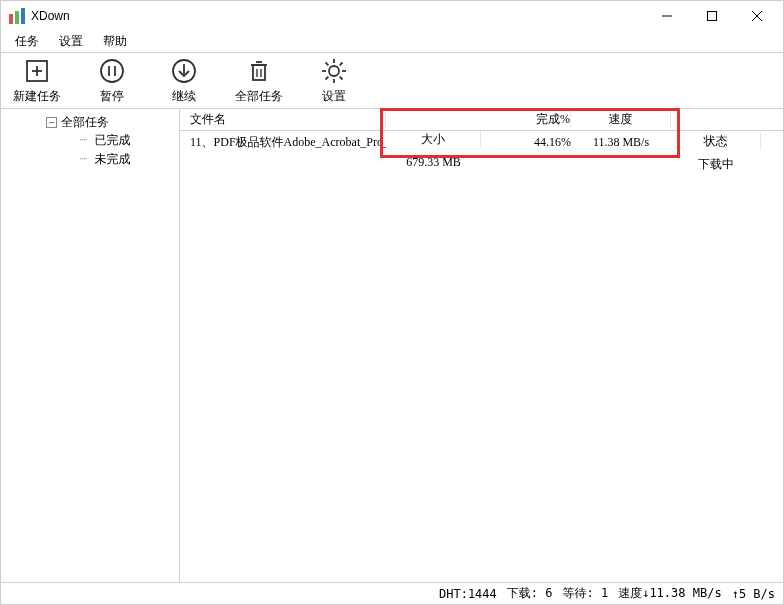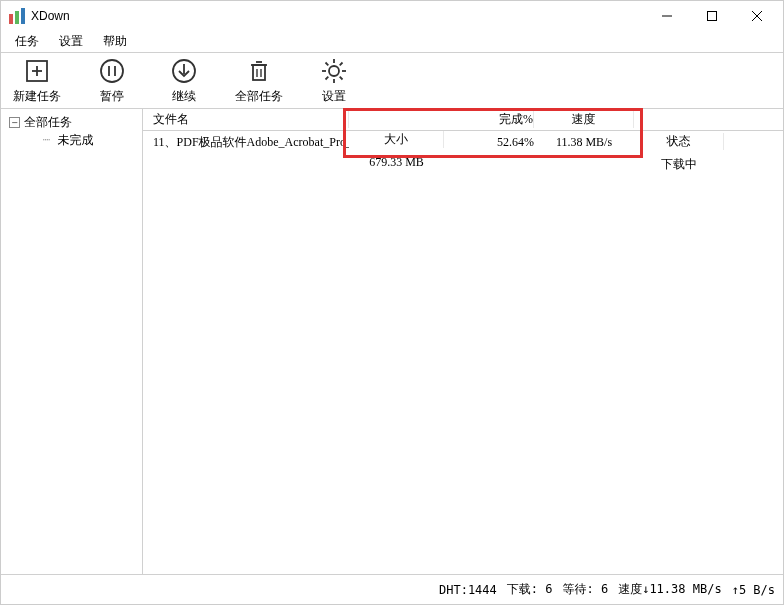--- a/index.html
+++ b/index.html
@@ -92,20 +92,21 @@
     .main {
       flex: 1;
       display: flex;
       min-height: 0;
     }
     .sidebar {
       width: 142px;
       border-right: 1px solid #d0d0d0;
       padding: 4px 2px;
       background: #fff;
+      margin-left: 37px;
     }
     .tree-root, .tree-children { list-style: none; }
     .tree-node {
       padding: 1px 0 1px 6px;
       white-space: nowrap;
       color: #000;
       font-family: "SimSun", serif;
     }
     .tree-toggle {
       display: inline-block;
@@ -164,21 +165,21 @@
       position: absolute;
       border: 3px solid #e03030;
       pointer-events: none;
     }
     .content-inner {
       position: relative;
       flex: 1;
     }
     
     .statusbar {
-      height: 30px;
+      height: 22px;
       border-top: 1px solid #d0d0d0;
       display: flex;
       align-items: center;
       justify-content: flex-end;
       padding: 0 8px;
       gap: 10px;
       background: #fff;
       font-family: "SimSun", monospace;
       font-size: 12px;
       color: #000;
@@ -286,50 +287,51 @@
     <span class="tool-label">设置</span>
   </div>
 </div>
 
 <div class="main">
   <div class="sidebar">
     <ul class="tree-root">
       <li class="tree-node">
         <span class="tree-toggle">−</span><span class="tree-label">全部任务</span>
         <ul class="tree-children">
+          <li class="tree-node"><span class="tree-child-line">┈ </span><span class="tree-label">已完成</span></li>
           <li class="tree-node"><span class="tree-child-line">┈ </span><span class="tree-label">未完成</span></li>
         </ul>
       </li>
     </ul>
   </div>
 
   <div class="content">
     <div class="table-header">
       <div class="th th-name col-name">文件名</div>
       <div class="th col-size">大小</div>
       <div class="th col-pct">完成%</div>
       <div class="th col-speed">速度</div>
       <div class="th col-state">状态</div>
     </div>
     <div class="content-inner">
       <div class="table-row">
         <div class="td td-name col-name">11、PDF极品软件Adobe_Acrobat_Pro_...</div>
         <div class="td col-size">679.33 MB</div>
-        <div class="td col-pct">52.64%</div>
+        <div class="td col-pct">44.16%</div>
         <div class="td col-speed">11.38 MB/s</div>
         <div class="td col-state">下载中</div>
       </div>
       <div class="highlight-box" style="left:200px; top:-23px; width:300px; height:50px;"></div>
     </div>
   </div>
 </div>
 
 <div class="statusbar">
   <span class="status-seg">DHT:1444</span>
   <span class="status-seg">下载: 6</span>
-  <span class="status-seg">等待: 6</span>
+  <span class="status-seg">等待: 1</span>
   <span class="status-seg">
     <span>速度</span><span>↓</span><span>11.38 MB/s</span>
   </span>
   <span class="status-seg">
     <span>↑</span><span>5 B/s</span>
   </span>
 </div>
 
 </body></html>

